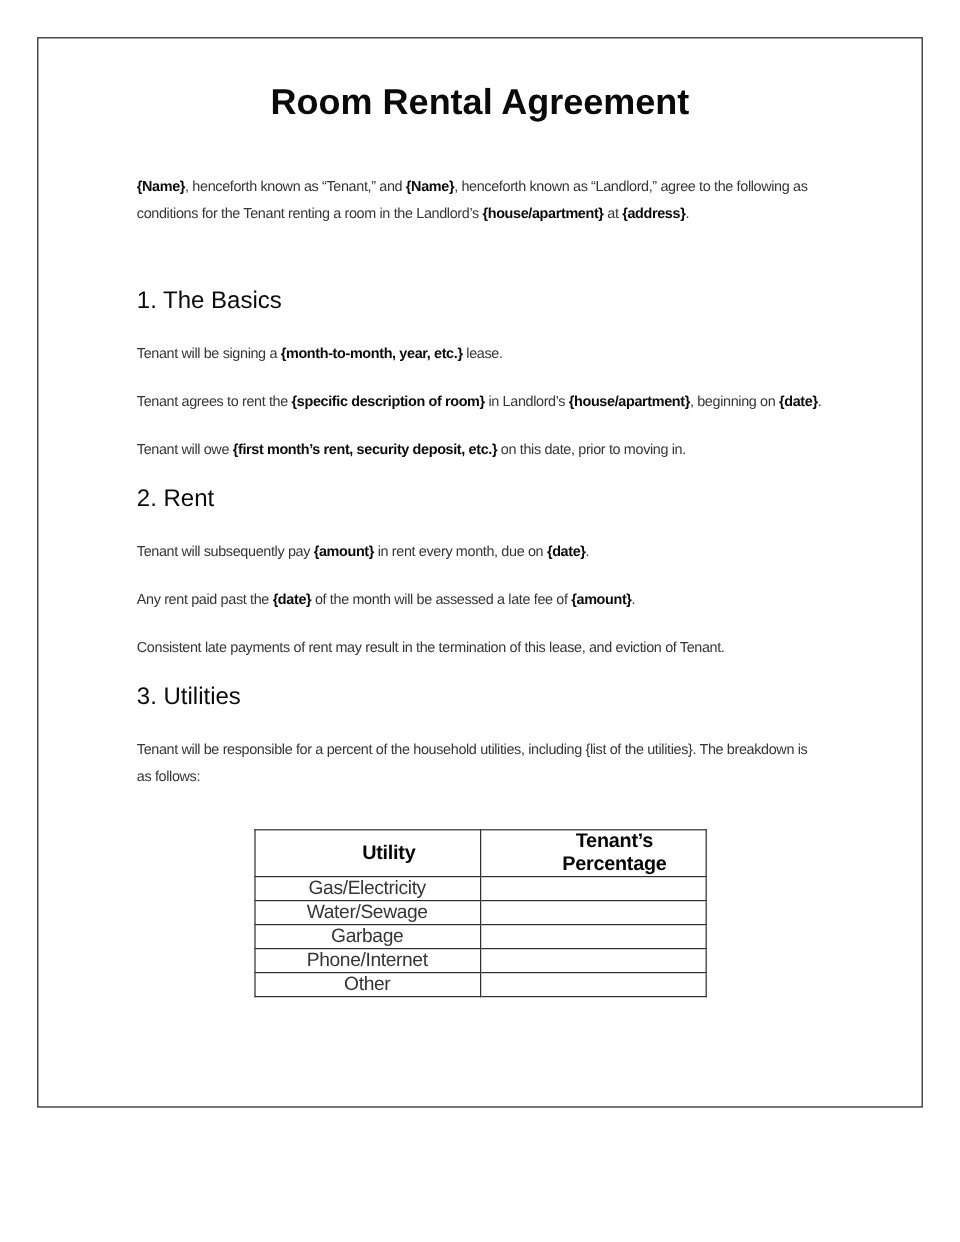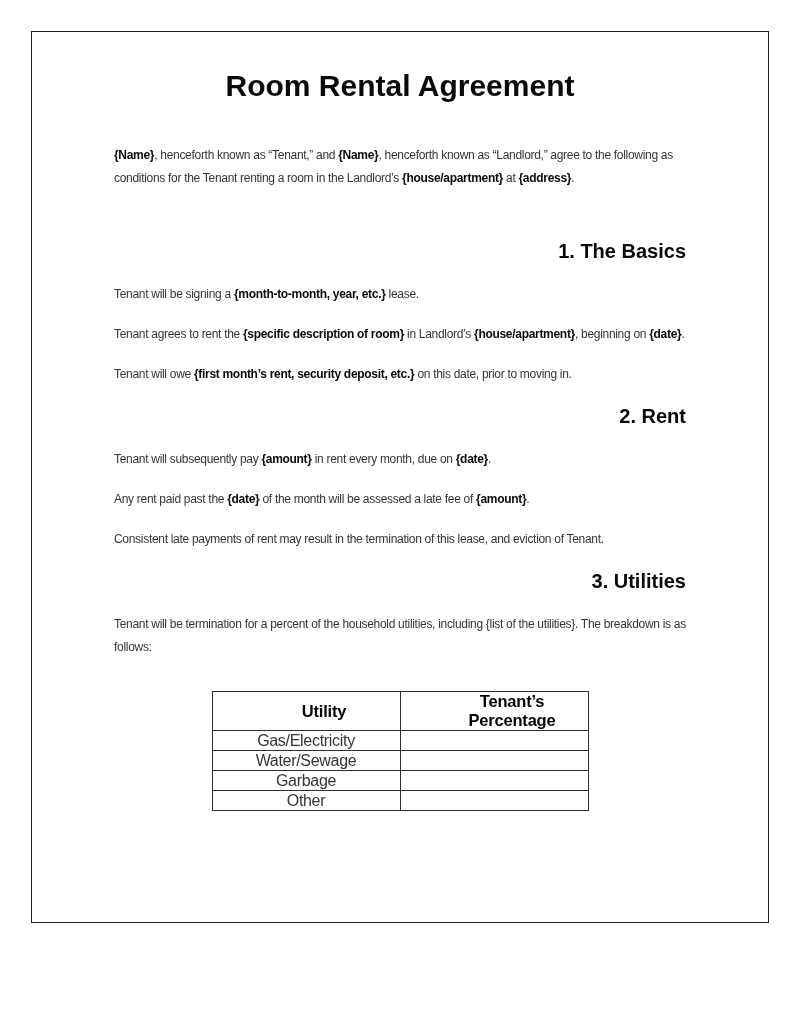--- a/index.html
+++ b/index.html
@@ -47,24 +47,24 @@
   }
   .para b {
     color: #0a0a0a;
     font-weight: bold;
   }
   .intro {
     margin-bottom: 48px;
   }
   .sec-heading {
     margin: 8px 0 19px 0;
-    text-align: right;
+    text-align: left;
     font-size: 20px;
     line-height: 26px;
-    font-weight: bold;
+    font-weight: normal;
     color: #0a0a0a;
   }
   .utilities-table {
     border-collapse: collapse;
     margin: 32px auto 0 auto;
     table-layout: fixed;
   }
   .utilities-table th,
   .utilities-table td {
     border: 1.5px solid #2e2e2e;
@@ -111,21 +111,21 @@
 
       <section>
         <h2 class="sec-heading">2. Rent</h2>
         <p class="para">Tenant will subsequently pay <b>{amount}</b> in rent every month, due on <b>{date}</b>.</p>
         <p class="para">Any rent paid past the <b>{date}</b> of the month will be assessed a late fee of <b>{amount}</b>.</p>
         <p class="para">Consistent late payments of rent may result in the termination of this lease, and eviction of Tenant.</p>
       </section>
 
       <section>
         <h2 class="sec-heading">3. Utilities</h2>
-        <p class="para">Tenant will be termination for a percent of the household utilities, including {list of the utilities}. The breakdown is as follows:</p>
+        <p class="para">Tenant will be responsible for a percent of the household utilities, including {list of the utilities}. The breakdown is as follows:</p>
 
         <table class="utilities-table">
           <thead>
             <tr>
               <th>Utility</th>
               <th>Tenant’s Percentage</th>
             </tr>
           </thead>
           <tbody>
               <tr>
@@ -134,20 +134,24 @@
               </tr>
               <tr>
                 <td>Water/Sewage</td>
                 <td></td>
               </tr>
               <tr>
                 <td>Garbage</td>
                 <td></td>
               </tr>
               <tr>
+                <td>Phone/Internet</td>
+                <td></td>
+              </tr>
+              <tr>
                 <td>Other</td>
                 <td></td>
               </tr>
             </tbody>
         </table>
       </section>
 
     </div>
   </div>
 </div>

